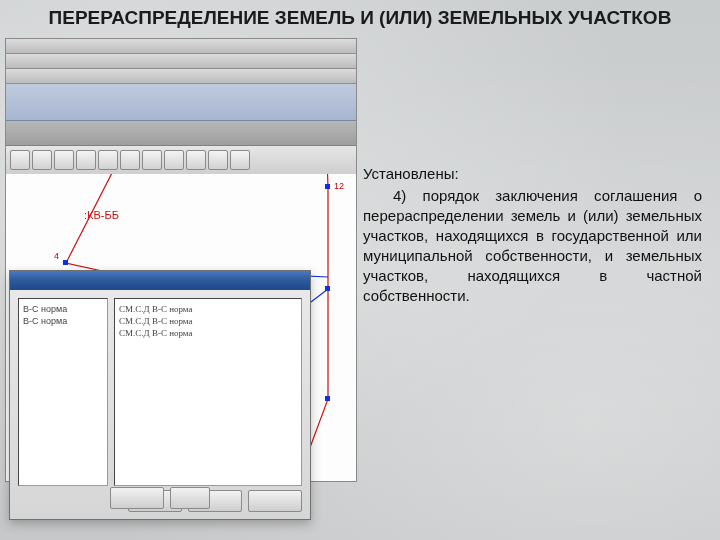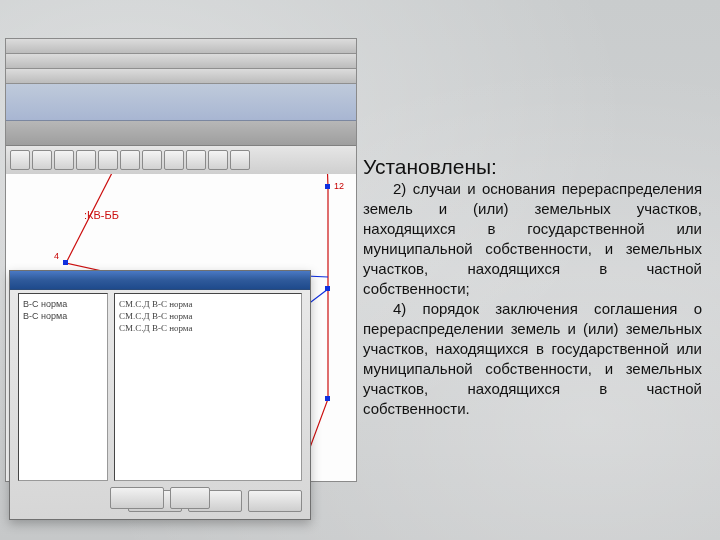--- a/index.html
+++ b/index.html
@@ -51,21 +51,21 @@
   .dlg{
     position:absolute;
     left:4px;top:232px;
     width:300px;height:248px;
     background:linear-gradient(#eaeaea,#d6d6d6);
     border:1px solid #707070;
     box-shadow:0 4px 10px rgba(0,0,0,.25);
   }
   .dlg .ttl{height:18px;background:linear-gradient(#4a79c4,#2f5a9b,#1e4a8c);border-bottom:1px solid #2a4a7a;}
   .dlg .body{
-    display:flex;gap:6px;padding:8px;height:calc(100% - 18px - 36px);box-sizing:border-box;align-items:center;
+    display:flex;gap:6px;padding:8px;height:calc(100% - 18px - 36px);box-sizing:border-box;
   }
   .dlg .pane{
     flex:0 0 80px;height:100%;background:#fff;border:1px inset #999;
     font-size:9px;color:#444;padding:4px 4px;line-height:12px;
   }
   .dlg .pane.big{flex:1;font-family:Liberation Serif, serif;}
   .dlg .btns{display:flex;gap:6px;justify-content:flex-end;padding:6px 8px;}
   .dlg .btns.lower{position:absolute;left:0;right:0;bottom:4px;justify-content:center;}
   .dbtn{width:52px;height:20px;background:linear-gradient(#f2f2f2,#cecece);border:1px solid #8a8a8a;border-radius:2px;}
   .dbtn.sm{width:38px;}
@@ -73,34 +73,35 @@
   .text{
     position:absolute;
     left:363px;top:148px;
     right:18px;
     font-size:15px;
     line-height:20px;
     color:#111;
     text-align:justify;
   }
   .text p{margin:0;text-indent:30px;}
-  .text h3{margin:9px 0 2px 0;font-weight:400;font-size:21px;text-indent:0;}
+  .text h3{margin:16px 0 2px 0;font-weight:400;font-size:15px;text-indent:0;}
   
   .diagram{position:absolute;left:0;top:0;width:352px;height:444px;}
   .pt{fill:#1030df;}
   .lbl{font:9px Arial;fill:#c70000;}
   .parcel{font:11px Arial;fill:#cc1010;font-weight:400;}
   .edge{stroke:#cc1010;stroke-width:1.2;fill:none;}
   .edge2{stroke:#1030df;stroke-width:1.2;fill:none;}
 </style>
 </head>
 <body>
 
 <div class="slide">
 
+  <div class="title">ПЕРЕРАСПРЕДЕЛЕНИЕ  ЗЕМЕЛЬ И (ИЛИ) ЗЕМЕЛЬНЫХ УЧАСТКОВ</div>
 
   <div class="shot">
 
     <div class="canvas">
       <svg class="diagram" viewBox="0 0 352 444">
 
         <polyline class="edge" points="130,26 200,24 318,34 322,148 322,250 322,360 302,414 232,416 150,418 90,410 64,386 56,330 58,290 110,282 114,236 60,224 108,130 130,26"></polyline>
 
         <polyline class="edge2" points="110,282 170,284 232,270 288,276 322,250"></polyline>
         <polyline class="edge2" points="170,284 172,350 150,418"></polyline>
@@ -182,17 +183,16 @@
       <div class="btns lower">
         <span class="dbtn"></span>
         <span class="dbtn sm"></span>
       </div>
     </div>
 
   </div>
 
   <div class="text">
     <h3>Установлены:</h3>
-    <p>2) случаи и основания перераспределения земель и (или) земельных участков, находящихся в государственной или муниципальной собственности, и земельных участков, находящихся в частной собственности;</p>
     <p>4) порядок заключения соглашения о перераспределении земель и (или) земельных участков, находящихся в государственной или муниципальной собственности, и земельных участков, находящихся в частной собственности.</p>
   </div>
 
 </div>
 
 </body></html>

